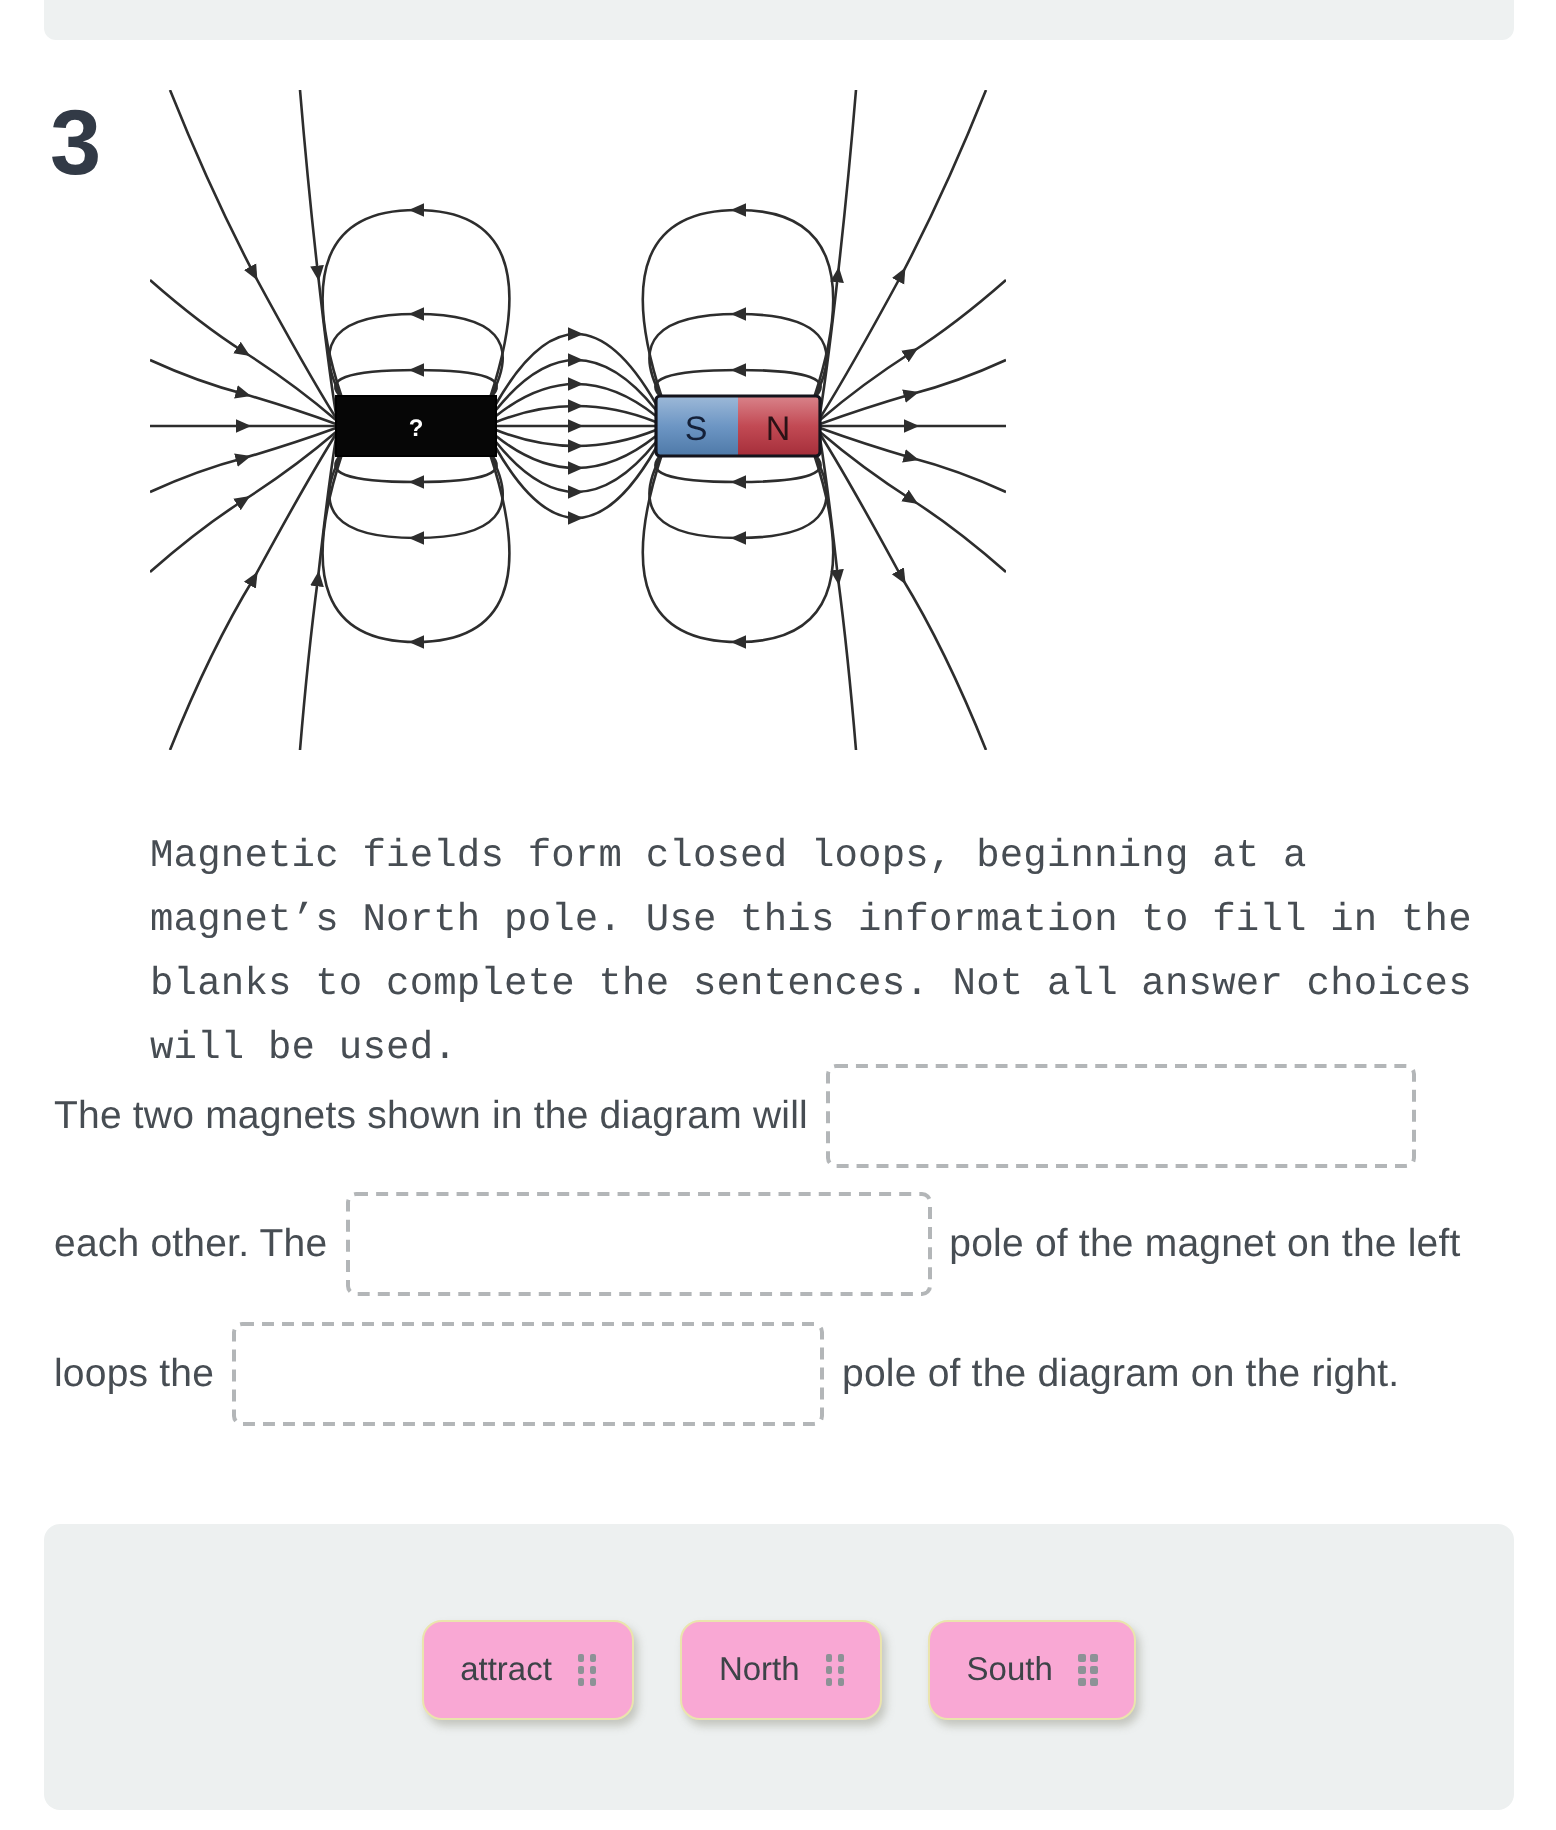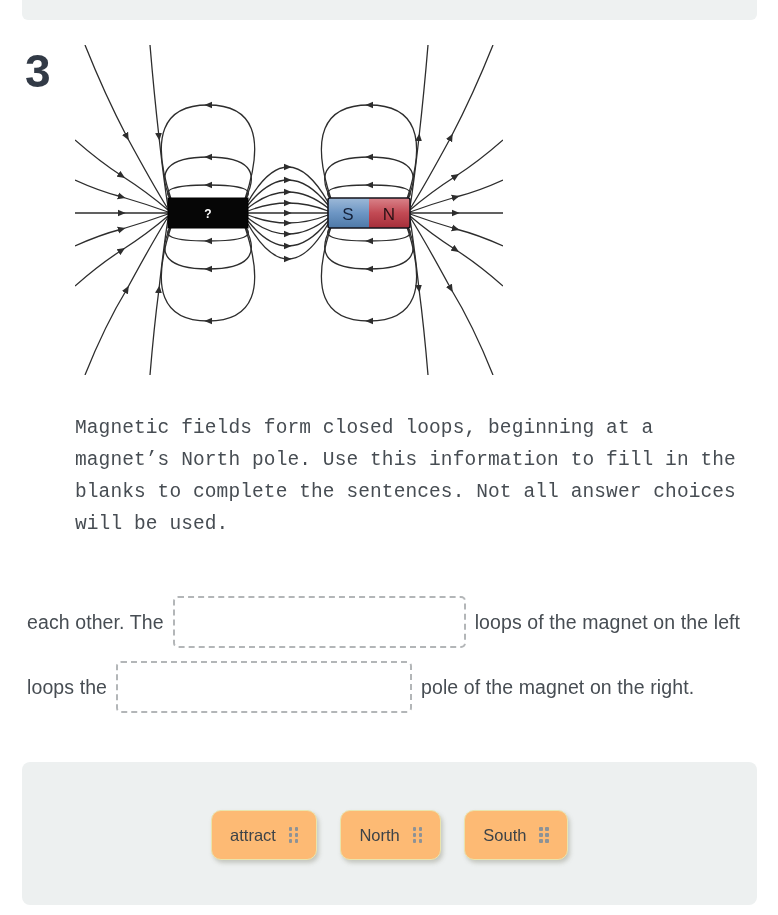--- a/index.html
+++ b/index.html
@@ -27,21 +27,21 @@
   .row-3{top:660px;height:54px;}
   .blank-box{height:52px;background:#ffffff;border:2px dashed #b3b6b8;border-radius:5px;}
   .blank-1{width:295px;}
   .blank-2{width:293px;}
   .blank-3{width:296px;}
 
   .answer-panel{position:absolute;left:22px;top:762px;width:735px;height:143px;
     background:#edf0f0;border-radius:8px;}
   .chip-row{position:absolute;left:0;top:48px;width:100%;display:flex;
     justify-content:center;gap:23px;}
-  .chip{height:50px;background:#fdba74;border:1px solid #eae4ad;border-radius:10px;
+  .chip{height:50px;background:#f9a8d4;border:1px solid #eae4ad;border-radius:10px;
     box-shadow:2px 3px 4px rgba(120,120,100,0.35);display:flex;align-items:center;
     gap:13px;padding:0 18px;cursor:grab;}
   .chip-label{font-size:16.5px;color:#3d4348;}
   .grip{display:grid;grid-template-columns:3.5px 3.5px;grid-auto-rows:3.5px;
     gap:2.5px;}
   .grip span{background:#8d9296;border-radius:1px;}
 </style>
 </head>
 <body>
 
@@ -121,31 +121,35 @@
         <rect x="294" y="153" width="41" height="30" fill="url(#redGrad)"></rect>
         <rect x="253" y="153" width="82" height="30" fill="none" stroke="#14141c" stroke-width="1.6" rx="2"></rect>
         <text x="273" y="175" text-anchor="middle" font-size="17" fill="#142038">S</text>
         <text x="314" y="175" text-anchor="middle" font-size="17" fill="#2a1216">N</text>
       </g>
     </svg>
   </div>
 
   <p class="instructions">Magnetic fields form closed loops, beginning at a magnet’s North pole. Use this information to fill in the blanks to complete the sentences. Not all answer choices will be used.</p>
 
+  <div class="sentence-row row-1">
+    <span>The two magnets shown in the diagram will</span>
+    <div class="blank-box blank-1"></div>
+  </div>
 
   <div class="sentence-row row-2">
     <span>each other. The</span>
     <div class="blank-box blank-2"></div>
-    <span>loops of the magnet on the left</span>
+    <span>pole of the magnet on the left</span>
   </div>
 
   <div class="sentence-row row-3">
     <span>loops the</span>
     <div class="blank-box blank-3"></div>
-    <span>pole of the magnet on the right.</span>
+    <span>pole of the diagram on the right.</span>
   </div>
 
   <div class="answer-panel">
     <div class="chip-row">
       <div class="chip">
         <span class="chip-label">attract</span>
         <span class="grip">
             <span></span>
             <span></span>
             <span></span>

